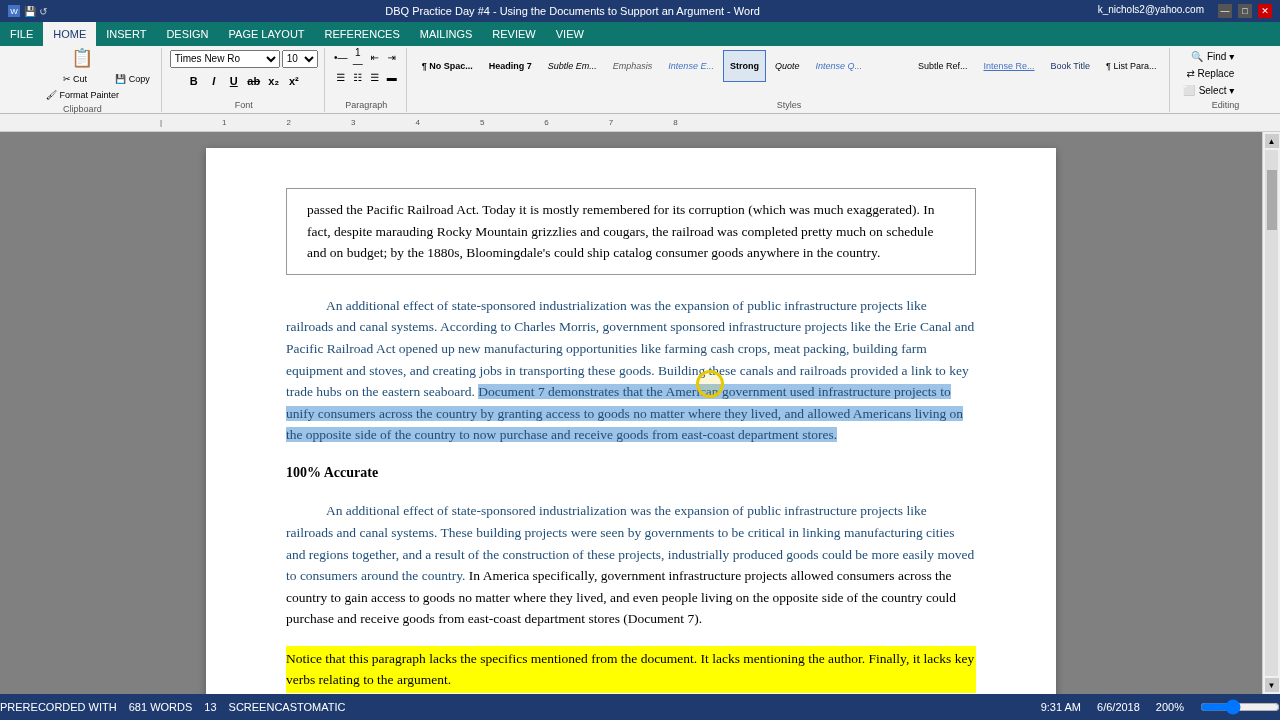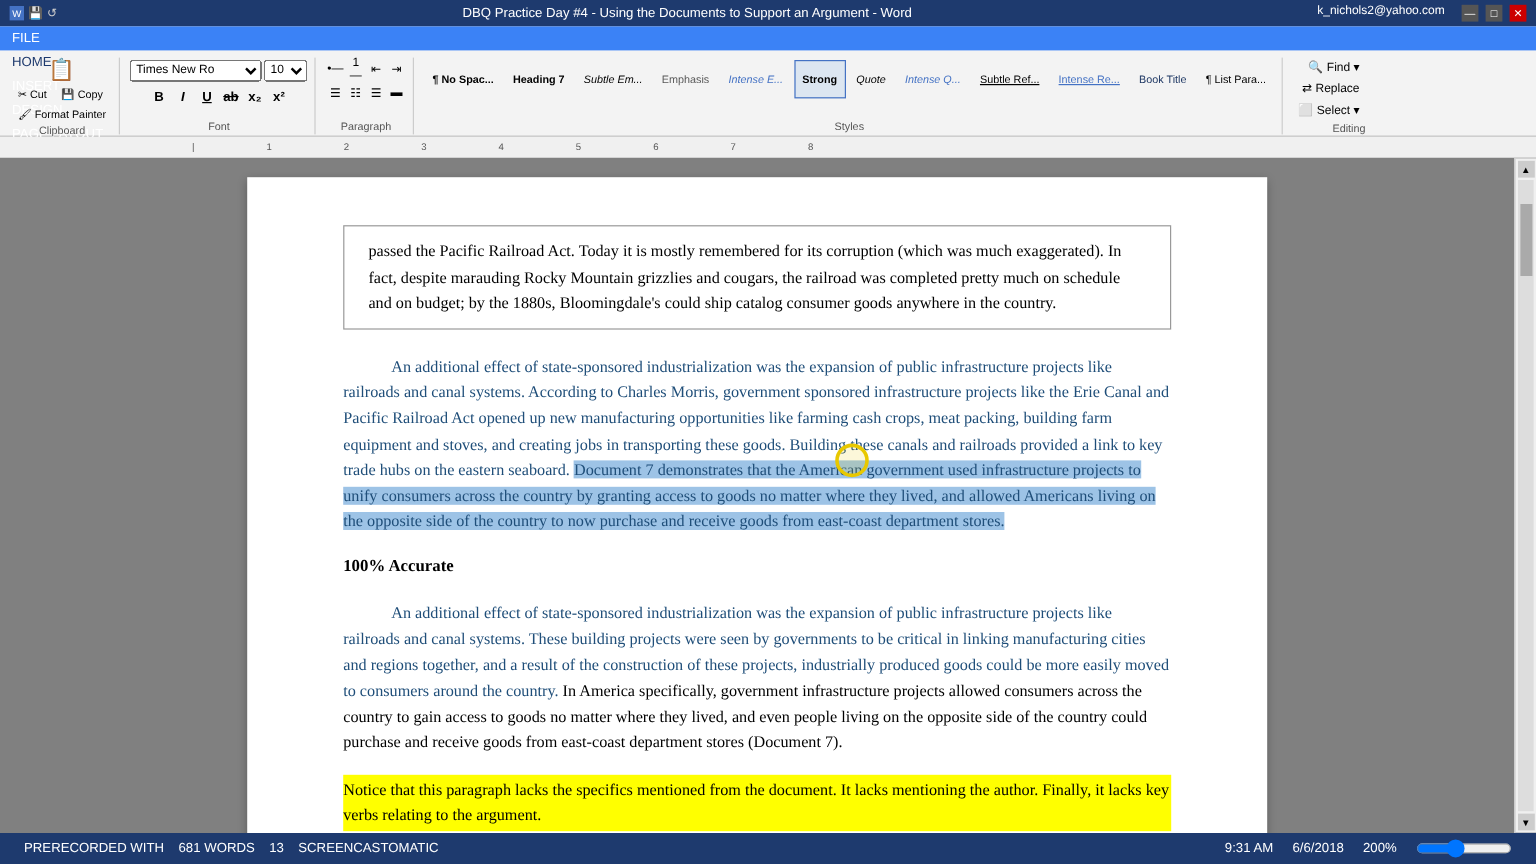--- a/index.html
+++ b/index.html
@@ -14,23 +14,22 @@
       align-items: center;
       justify-content: space-between;
       padding: 0 8px;
       font-size: 11px;
       font-family: Arial, sans-serif;
     }
     #title-bar .title-text { flex: 1; text-align: center; }
     #title-bar .win-btn { width: 14px; height: 14px; background: #555; border: none; color: white; font-size: 9px; cursor: pointer; display: flex; align-items: center; justify-content: center; }
     #ribbon-tabs {
       display: flex;
-      background: #3b82f6;
+      background: #0f766e;
       height: 24px;
-      flex-direction: column;
     }
     .ribbon-tab {
       color: white;
       font-size: 11px;
       font-family: Arial, sans-serif;
       padding: 4px 10px;
       cursor: pointer;
       display: flex;
       align-items: center;
     }
@@ -192,21 +191,21 @@
     
     #status-bar {
       height: 26px;
       background: #1e3a6e;
       color: white;
       font-size: 11px;
       font-family: Arial, sans-serif;
       display: flex;
       align-items: center;
       justify-content: space-between;
-      padding: 0 20px;
+      padding: 0 0;
     }
     #status-bar .left { display: flex; gap: 12px; align-items: center; }
     #status-bar .right { display: flex; gap: 16px; align-items: center; }
 
     
     .doc-quoted-box {
       border: 1px solid #999;
       padding: 10px 20px;
       margin-bottom: 20px;
       font-size: 13.5px;
@@ -279,21 +278,21 @@
   <div class="ribbon-tab">MAILINGS</div>
   <div class="ribbon-tab">REVIEW</div>
   <div class="ribbon-tab">VIEW</div>
 </div>
 
 <div id="ribbon-content">
 
   <div class="ribbon-group">
     <div style="display:flex;flex-direction:column;gap:2px;">
       <button class="ribbon-btn" style="font-size:18px;padding:0 4px;">📋</button>
-      <div style="display:flex;gap:2px;">
+      <div style="display:flex;gap:18px;margin-left:48px;">
         <button class="ribbon-btn" style="font-size:9px;">✂ Cut</button>
         <button class="ribbon-btn" style="font-size:9px;">💾 Copy</button>
       </div>
       <button class="ribbon-btn" style="font-size:9px;">🖌 Format Painter</button>
     </div>
     <span class="ribbon-group-label">Clipboard</span>
   </div>
 
   <div class="ribbon-group">
     <div class="font-controls">
@@ -338,36 +337,36 @@
       <div class="style-item">
           <span style="font-size:9px;font-weight:bold;">¶ No Spac...</span>
         </div>
       <div class="style-item">
           <span style="font-size:9px;font-weight:bold;">Heading 7</span>
         </div>
       <div class="style-item">
           <span style="font-size:9px;font-style:italic;">Subtle Em...</span>
         </div>
       <div class="style-item">
-          <span style="font-size:9px;color:#595959;">Emphasis</span>
+          <span style="font-size:9px;font-style:italic;color:#595959;">Emphasis</span>
         </div>
       <div class="style-item">
           <span style="font-size:9px;font-style:italic;color:#4472c4;">Intense E...</span>
         </div>
       <div class="style-item active">
           <span style="font-size:9px;font-weight:bold;">Strong</span>
         </div>
       <div class="style-item">
           <span style="font-size:9px;font-style:italic;">Quote</span>
         </div>
       <div class="style-item">
           <span style="font-size:9px;font-style:italic;color:#4472c4;">Intense Q...</span>
         </div>
       <div class="style-item">
-          <span style="font-size:9px;text-decoration:underline;">Subtle Ref...</span>
+          <span style="font-size:9px;margin-left:40px;">Subtle Ref...</span>
         </div>
       <div class="style-item">
           <span style="font-size:9px;text-decoration:underline;color:#4472c4;">Intense Re...</span>
         </div>
       <div class="style-item">
           <span style="font-size:9px;color:#1f3864;">Book Title</span>
         </div>
       <div class="style-item">
           <span style="font-size:9px;">¶ List Para...</span>
         </div>

